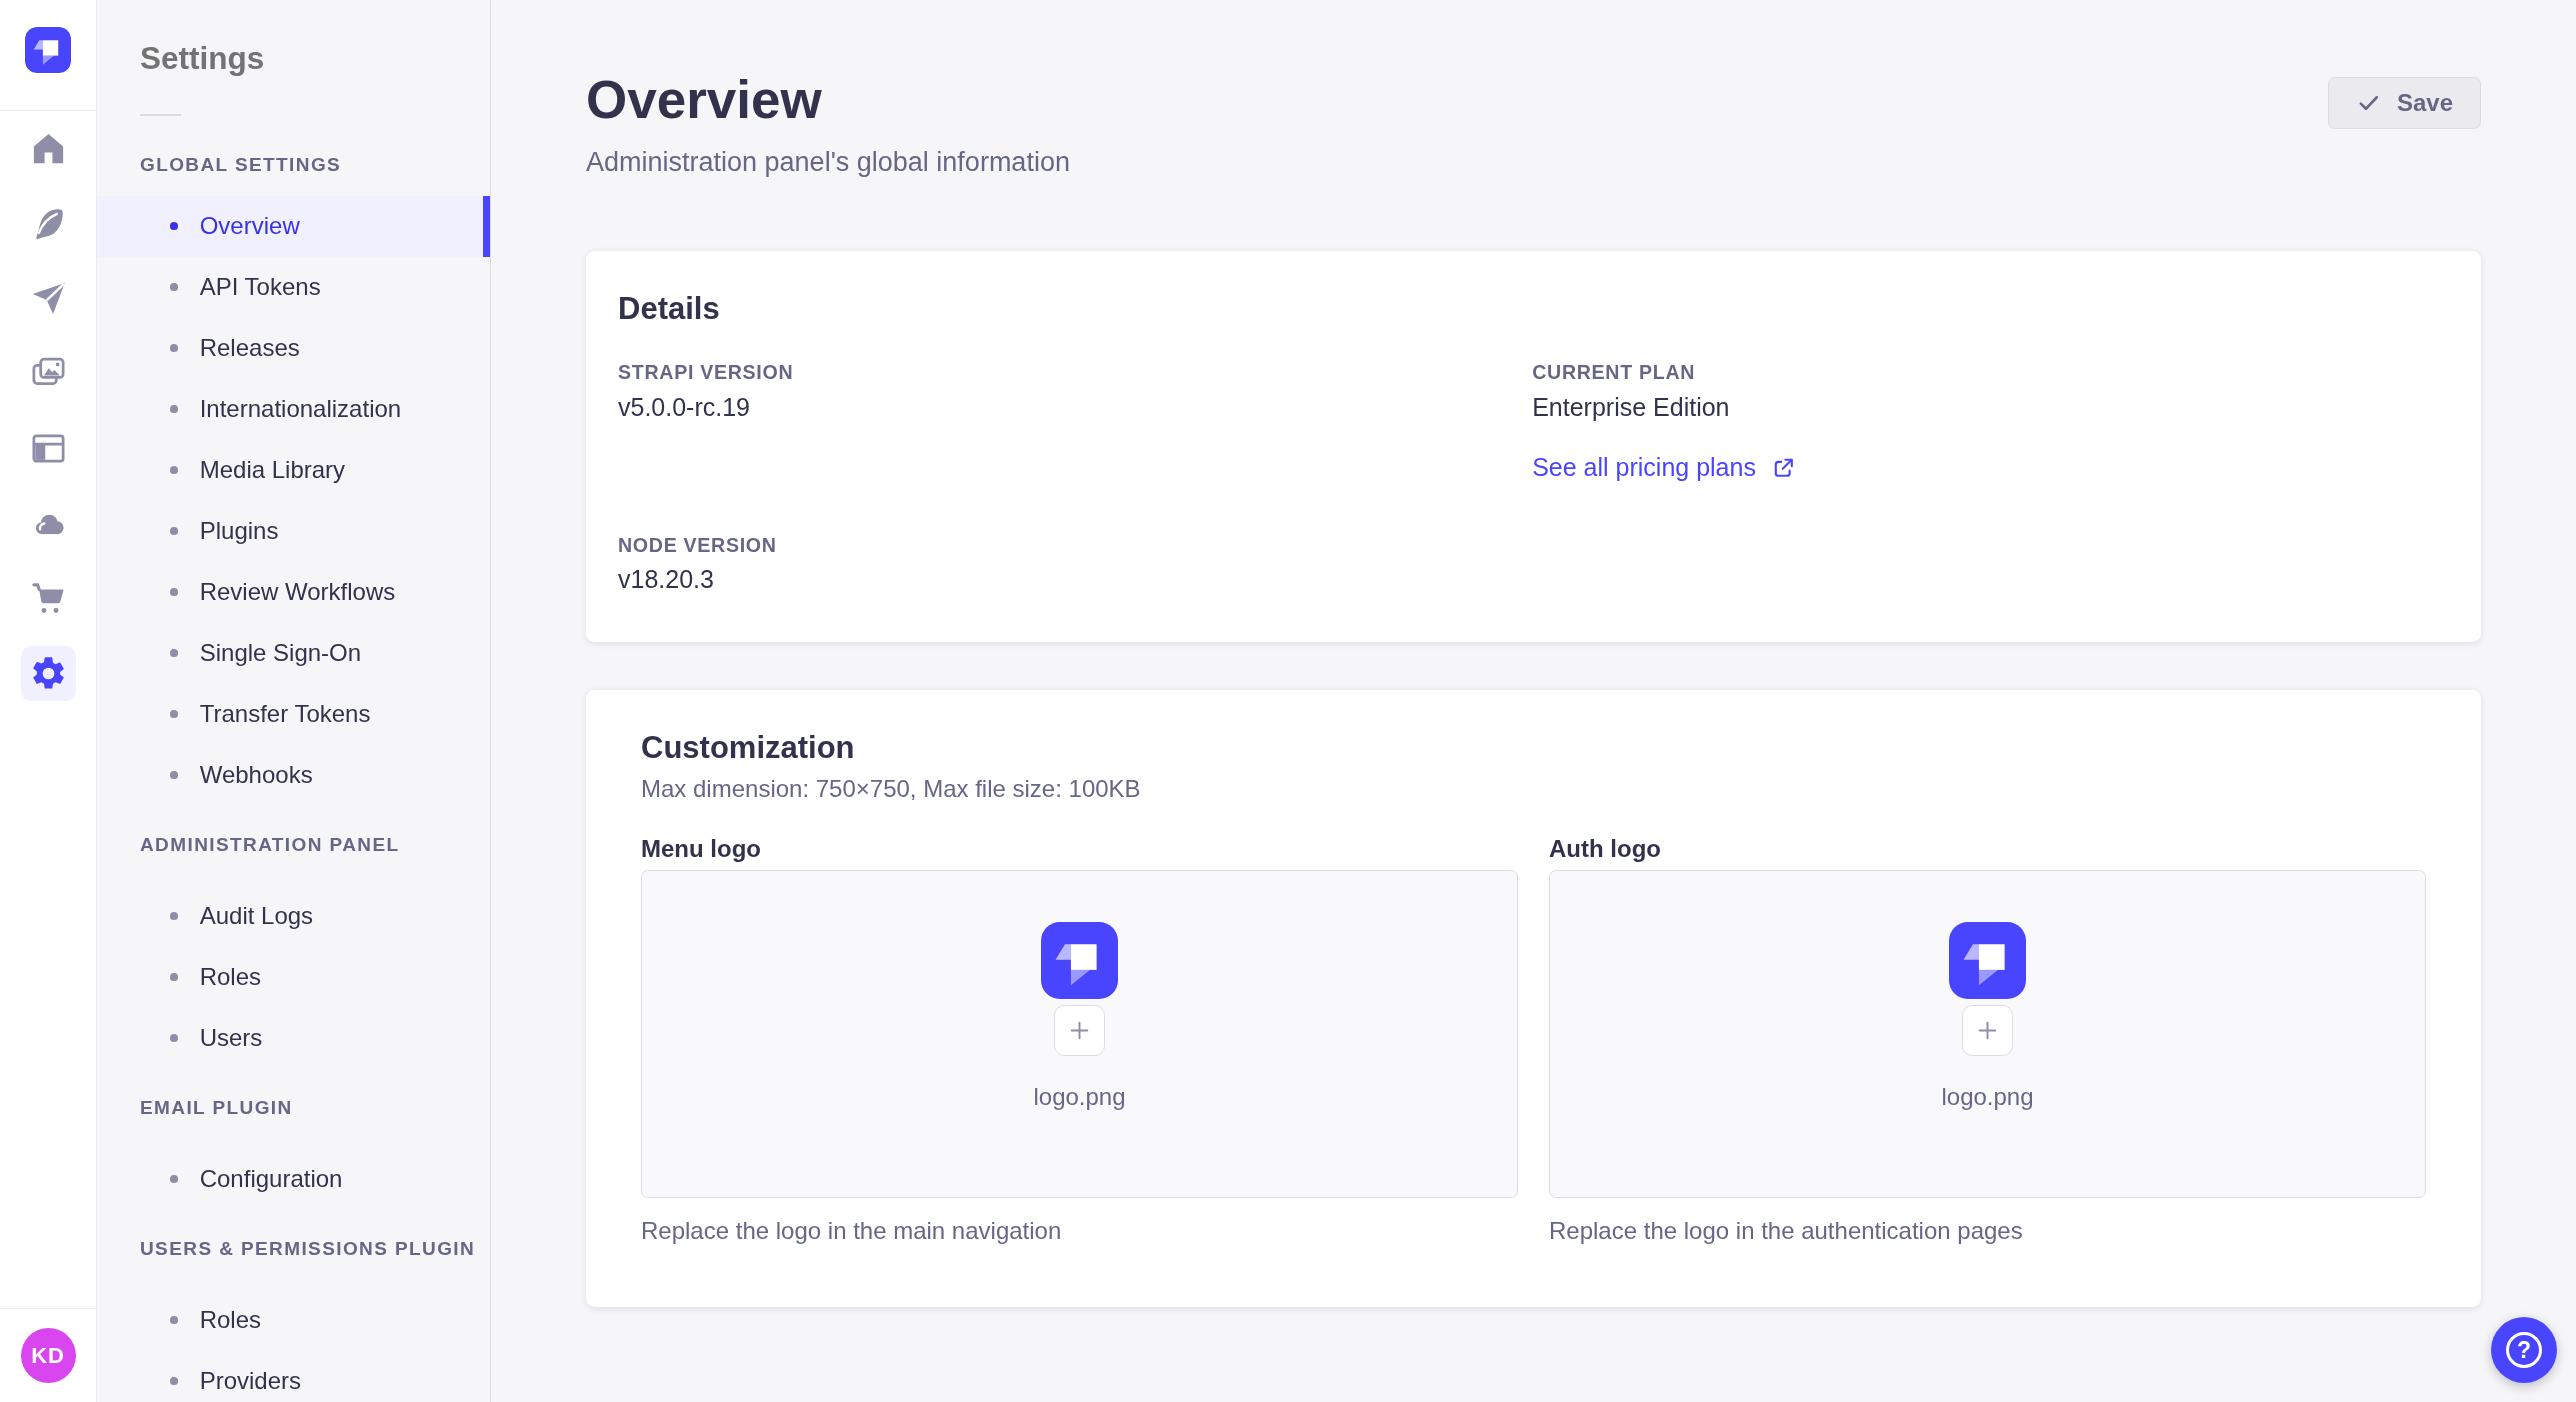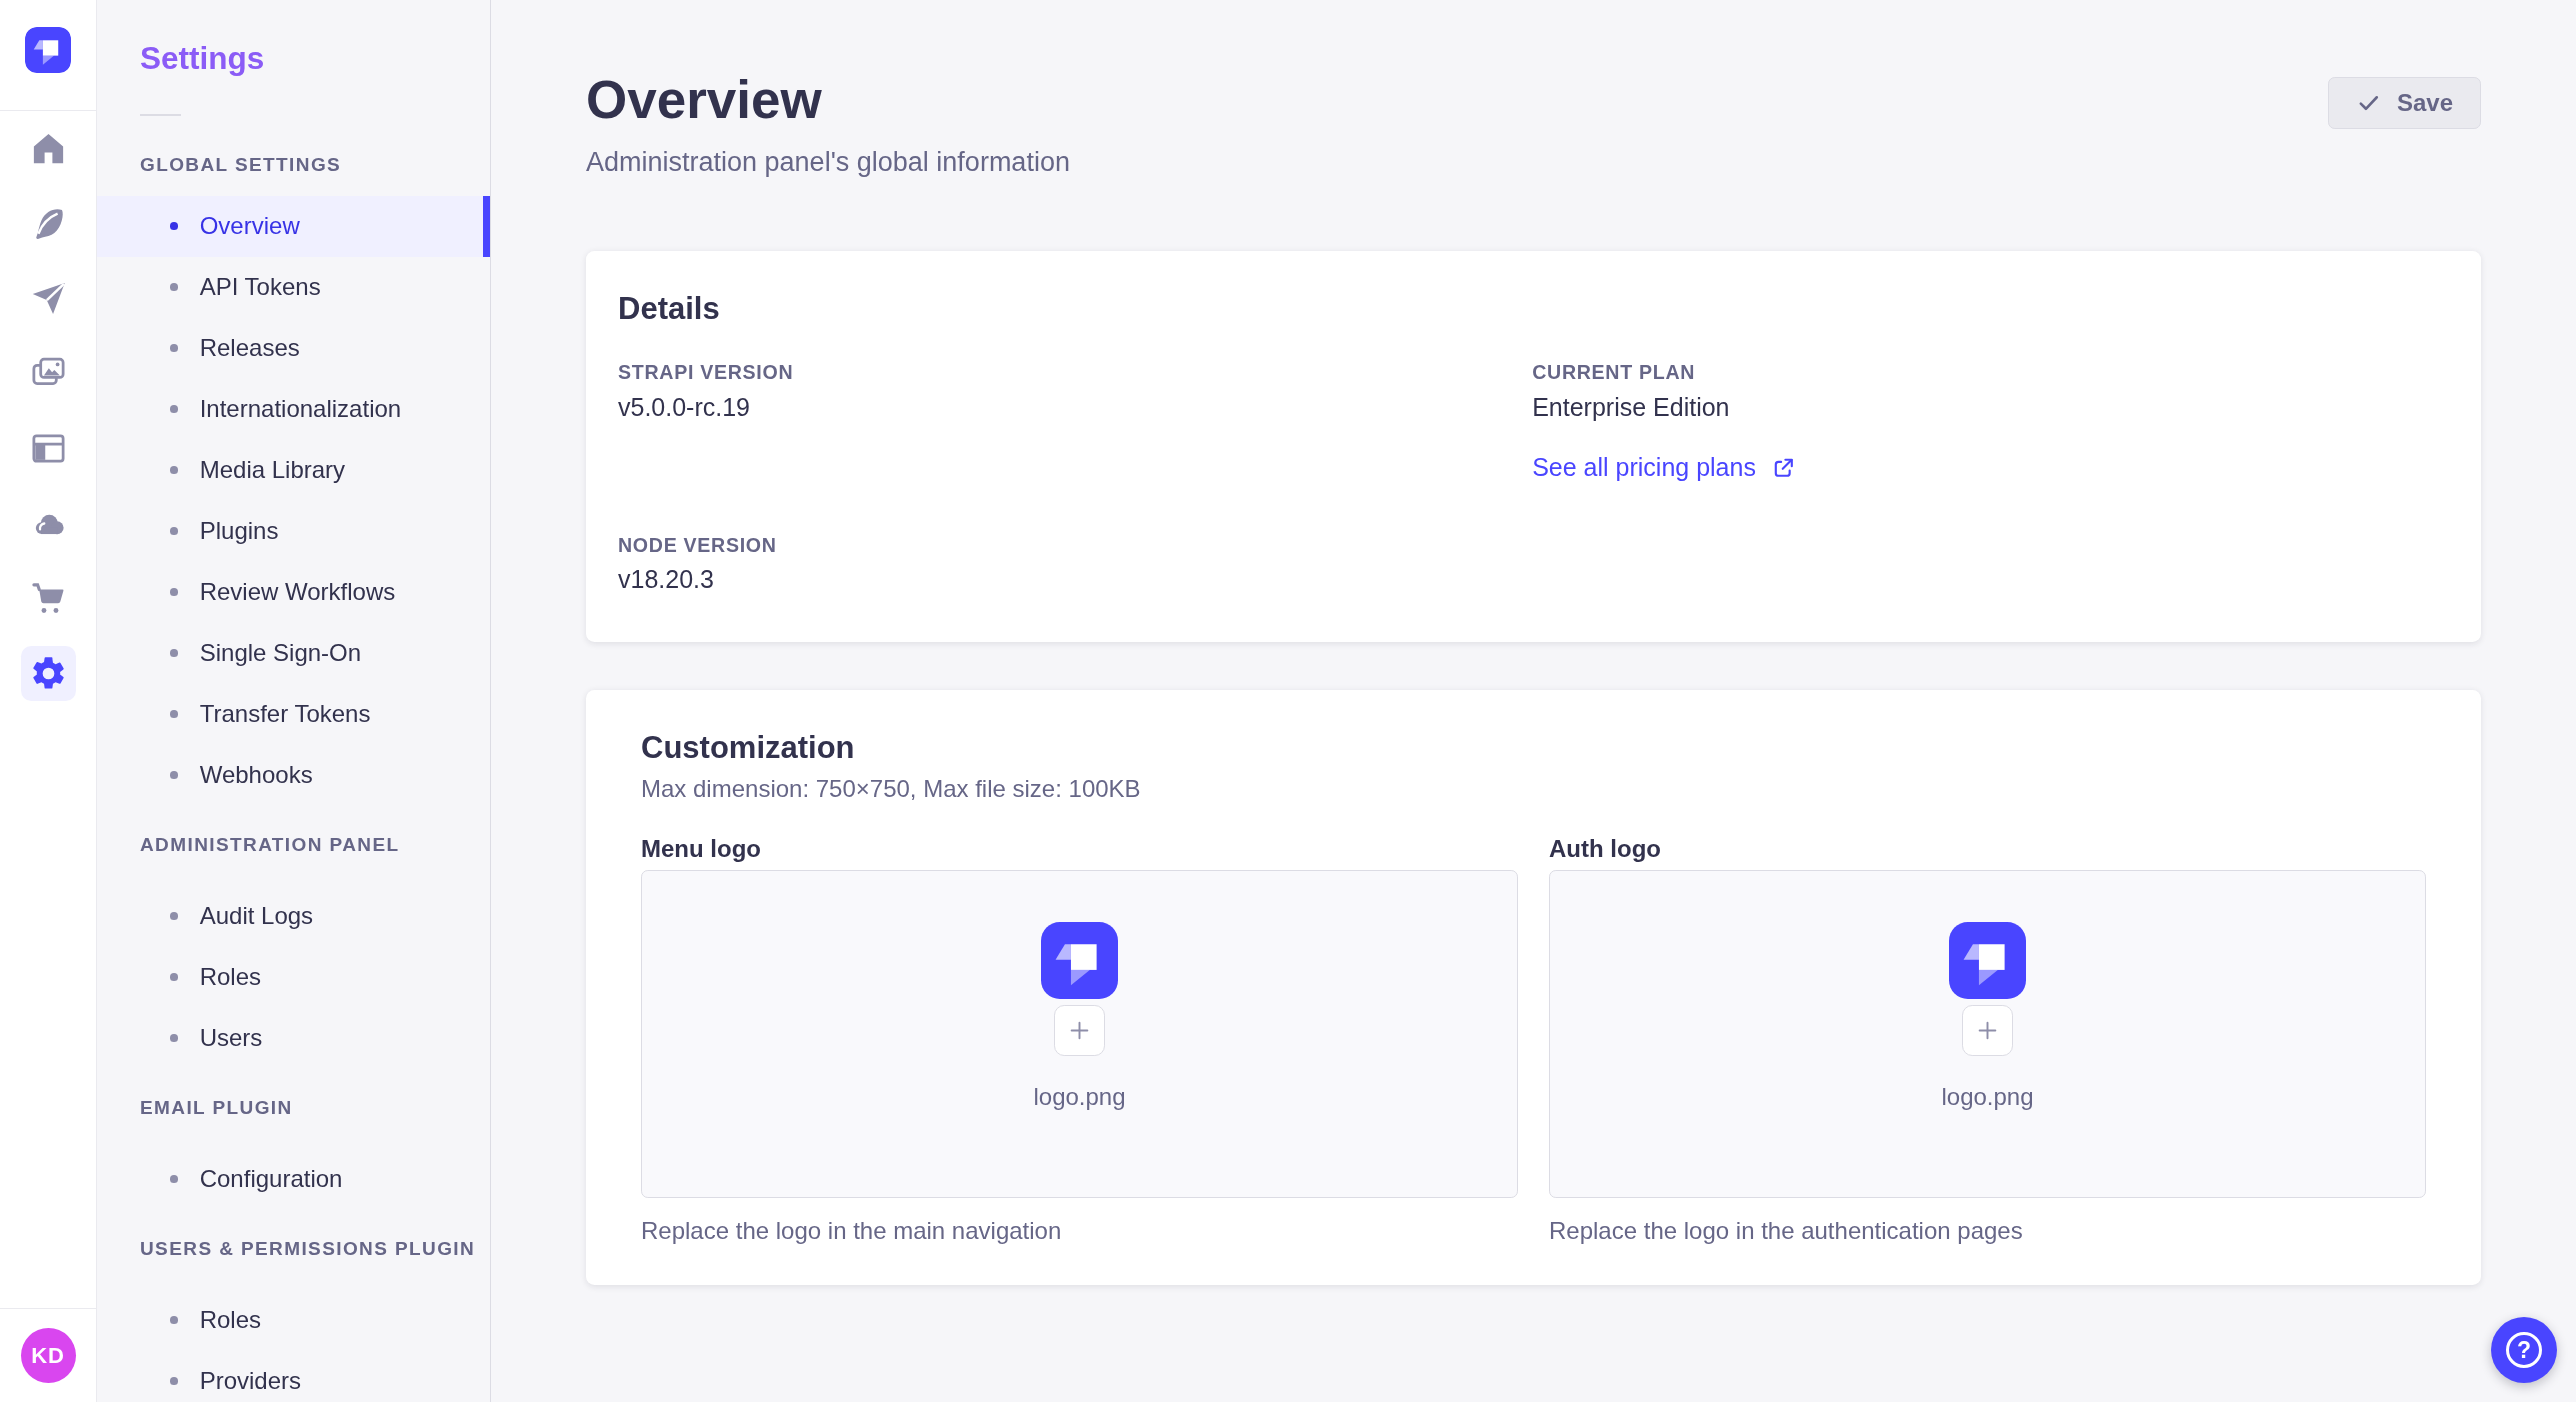--- a/index.html
+++ b/index.html
@@ -66,21 +66,21 @@
     width: 394px;
     background: #f6f6f9;
     border-right: 1.7px solid #dcdce4;
     flex-shrink: 0;
     overflow: hidden;
   }
   .subnav-title {
     margin: 39px 0 0 43px;
     font-size: 31.5px;
     font-weight: 700;
-    color: #8b5cf6;
+    color: #737373;
     line-height: 39px;
   }
   .subnav-divider { width: 41px; height: 1.7px; background: #dcdce4; margin: 36px 0 0 43px; }
   .subnav-section-label {
     margin: 37px 0 0 43px;
     font-size: 19px;
     font-weight: 700;
     letter-spacing: 1.4px;
     color: #666687;
     line-height: 24px;
@@ -129,21 +129,21 @@
   }
   .save-btn svg { width: 25.6px; height: 25.6px; }
 
   .card {
     background: #ffffff;
     border-radius: 8.5px;
     box-shadow: 0 1.7px 6.8px rgba(33,33,52,0.1);
     padding: 41px 55px 48px 55px;
   }
   .card-details { margin-top: 73px; padding-left: 32px; }
-  .card-custom { margin-top: 48px; padding-bottom: 41px; }
+  .card-custom { margin-top: 48px; padding-bottom: 63px; }
   .card-heading { font-size: 31px; font-weight: 600; color: #32324d; line-height: 34px; }
 
   .details-grid {
     display: grid;
     grid-template-columns: 1fr 1fr;
     column-gap: 20.4px;
     row-gap: 51px;
     margin-top: 34px;
   }
   .field-label {

